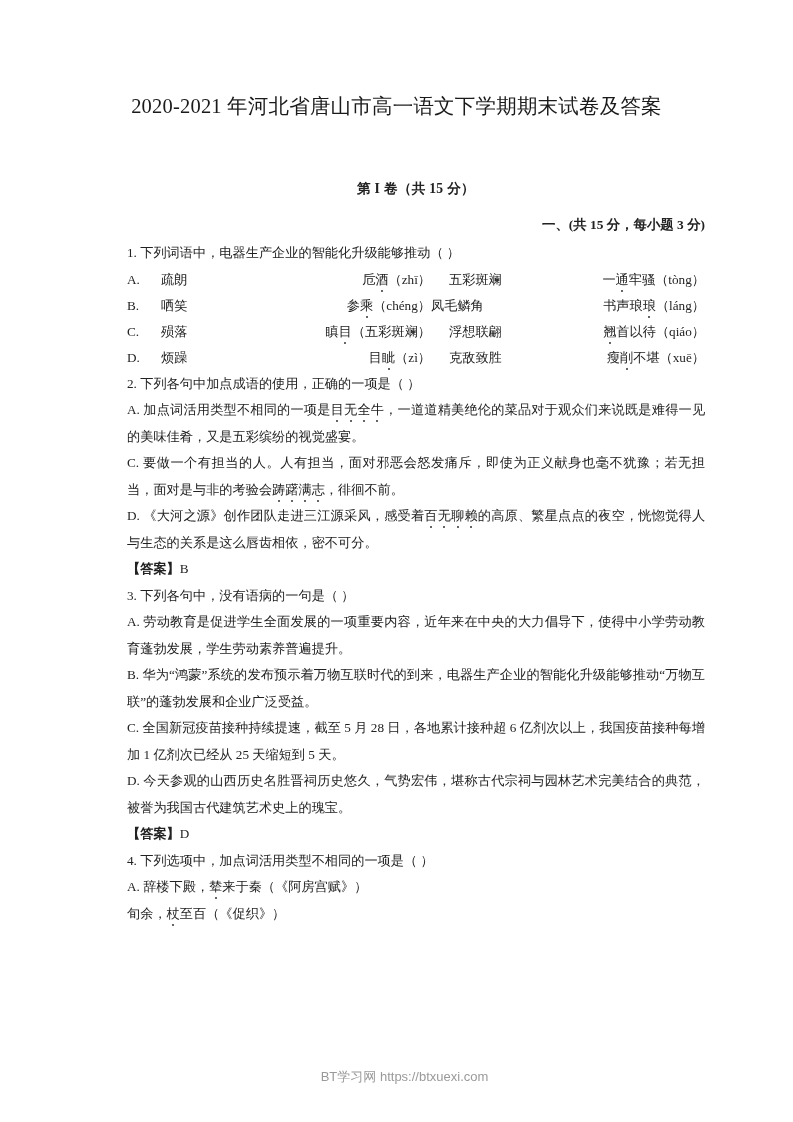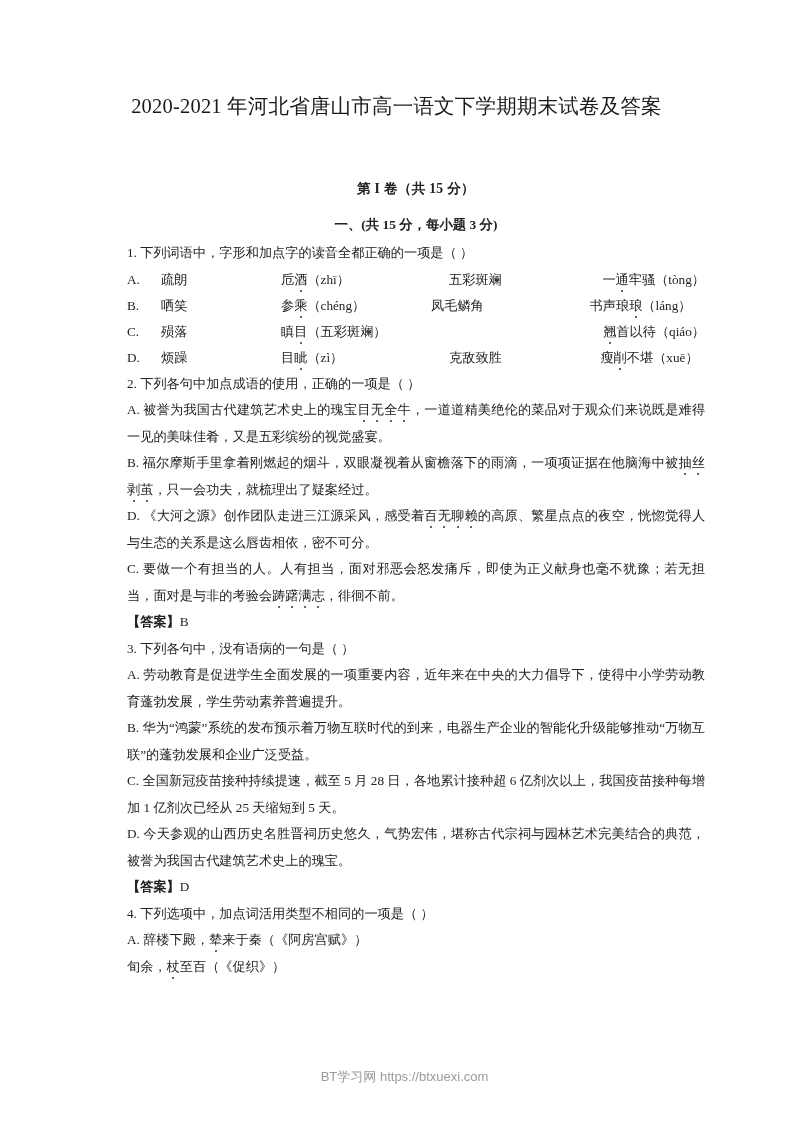--- a/index.html
+++ b/index.html
@@ -48,21 +48,21 @@
     text-align: center;
     font-size: 13.6px;
     font-weight: bold;
     margin: 0 0 9px 0;
     letter-spacing: 0.3px;
   }
   .sub-head {
     font-size: 13.4px;
     font-weight: bold;
     margin: 0 0 2px 0;
-    text-align: center;
+    text-align: right;
   }
   .q-stem {
     margin: 0;
     text-align: left;
     white-space: nowrap;
   }
   .para {
     margin: 0;
     text-align: justify;
     text-justify: inter-ideograph;
@@ -83,25 +83,25 @@
   .opt-row {
     display: flex;
     align-items: baseline;
     line-height: 26px;
   }
   .opt-row .c-label {
     width: 34px;
     flex: none;
   }
   .opt-row .c1 { width: 120px; flex: none; }
-  .opt-row .c2 { width: 150px; flex: none; }
+  .opt-row .c2 { width: 150px; flex: none; text-align: right; }
   .opt-row .c3 { width: 145px; flex: none; text-align: left; }
   .opt-row .c4 { flex: 1 1 auto; text-align: right; }
   .opt-row .c3.pad { padding-left: 18px; }
-  .opt-row .c4.nopad { text-align: center; }
+  .opt-row .c4.nopad { text-align: right; }
   .dot {
     position: relative;
   }
   .dot::after {
     content: "";
     position: absolute;
     left: 50%;
     bottom: -5px;
     width: 2px;
     height: 2px;
@@ -129,21 +129,21 @@
   <div class="doc-title">2020-2021 年河北省唐山市高一语文下学期期末试卷及答案</div>
 
   <div class="content">
 
     <div class="section-head">第 I 卷（共 15 分）</div>
 
     <div class="sub-head">一、(共 15 分，每小题 3 分)</div>
 
     <div class="q-stem">
       <span>1.</span>
-      <span>下列词语中，字形和加点字的读音全都正确的一项是（      ）</span>
+      <span>下列词语中，电器生产企业的智能化升级能够推动（      ）</span>
     </div>
 
     <div class="opt-grid">
 
       <div class="opt-row">
         <span class="c-label">A.</span>
         <span class="c1">疏朗</span>
         <span class="c2"><span>卮</span><span class="dot">酒</span><span class="pinyin">（zhī）</span></span>
         <span class="c3 pad">五彩斑斓</span>
         <span class="c4"><span>一</span><span class="dot">通</span><span class="pinyin">牢骚（tòng）</span></span>
@@ -154,20 +154,21 @@
         <span class="c1">哂笑</span>
         <span class="c2"><span>参</span><span class="dot">乘</span><span class="pinyin">（chéng）</span></span>
         <span class="c3">凤毛鳞角</span>
         <span class="c4 nopad"><span>书声琅</span><span class="dot">琅</span><span class="pinyin">（láng）</span></span>
       </div>
 
       <div class="opt-row">
         <span class="c-label">C.</span>
         <span class="c1">殒落</span>
         <span class="c2"><span>瞋</span><span class="dot">目</span><span class="pinyin">（五彩斑斓）</span></span>
+        <span class="c3 pad">浮想联翩</span>
         <span class="c4"><span class="dot">翘</span><span>首</span><span class="pinyin">以待（qiáo）</span></span>
       </div>
 
       <div class="opt-row">
         <span class="c-label">D.</span>
         <span class="c1">烦躁</span>
         <span class="c2"><span>目</span><span class="dot">眦</span><span class="pinyin">（zì）</span></span>
         <span class="c3 pad">克敌致胜</span>
         <span class="c4 nopad"><span>瘦</span><span class="dot">削</span><span class="pinyin">不堪（xuē）</span></span>
       </div>
@@ -175,36 +176,32 @@
     </div>
 
 
     <div class="q-stem">
       <span>2.</span>
       <span>下列各句中加点成语的使用，正确的一项是（      ）</span>
     </div>
 
     <div class="para">
       <span>A.</span>
-      <span>被誉为我国古代建筑艺术史上的瑰宝</span><span class="dotted-run"><span class="dot">目</span><span class="dot">无</span><span class="dot">全</span><span class="dot">牛</span></span><span>，一道道精美绝伦的菜品对于观众们来说既是难得一见的美味佳肴，又是五彩缤纷的视觉盛宴。</span>
-    </div>
-
-    <div class="para">
-      <span>B.</span>
-      <span>福尔摩斯手里拿着刚燃起的烟斗，双眼凝视着从窗檐落下的雨滴，一项项证据在他脑海中被</span><span class="dotted-run"><span class="dot">抽</span><span class="dot">丝</span><span class="dot">剥</span><span class="dot">茧</span></span><span>，只一会功夫，就梳理出了疑案经过。</span>
+      <span>加点词活用类型不相同的一项是</span><span class="dotted-run"><span class="dot">目</span><span class="dot">无</span><span class="dot">全</span><span class="dot">牛</span></span><span>，一道道精美绝伦的菜品对于观众们来说既是难得一见的美味佳肴，又是五彩缤纷的视觉盛宴。</span>
+    </div>
+
+
+    <div class="para">
+      <span>C.</span>
+      <span>要做一个有担当的人。人有担当，面对邪恶会怒发痛斥，即使为正义献身也毫不犹豫；若无担当，面对是与非的考验会</span><span class="dotted-run"><span class="dot">踌</span><span class="dot">躇</span><span class="dot">满</span><span class="dot">志</span></span><span>，徘徊不前。</span>
     </div>
 
     <div class="para">
       <span>D.</span>
       <span>《大河之源》创作团队走进三江源采风，感受着</span><span class="dotted-run"><span class="dot">百</span><span class="dot">无</span><span class="dot">聊</span><span class="dot">赖</span></span><span>的高原、繁星点点的夜空，恍惚觉得人与生态的关系是这么唇齿相依，密不可分。</span>
-    </div>
-
-    <div class="para">
-      <span>C.</span>
-      <span>要做一个有担当的人。人有担当，面对邪恶会怒发痛斥，即使为正义献身也毫不犹豫；若无担当，面对是与非的考验会</span><span class="dotted-run"><span class="dot">踌</span><span class="dot">躇</span><span class="dot">满</span><span class="dot">志</span></span><span>，徘徊不前。</span>
     </div>
 
     <div class="answer">
       <span class="ans-label">【答案】</span><span>B</span>
     </div>
 
     <div class="q-stem">
       <span>3.</span>
       <span>下列各句中，没有语病的一句是（      ）</span>
     </div>

